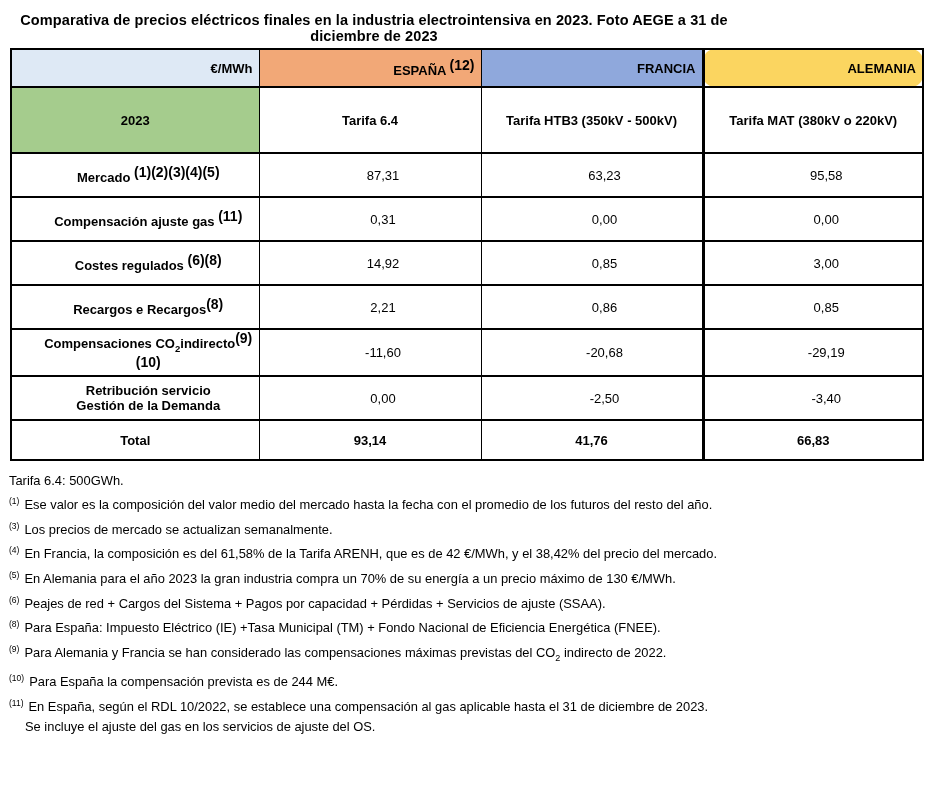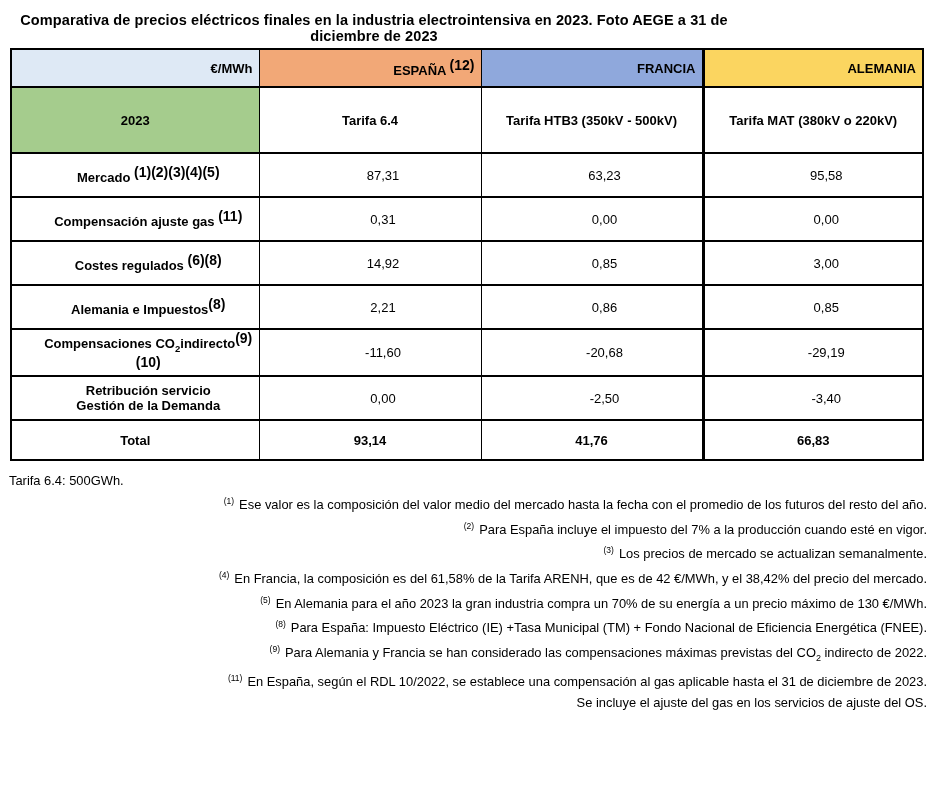--- a/index.html
+++ b/index.html
@@ -18,39 +18,39 @@
     border-collapse:collapse; table-layout:fixed;
     border:2px solid #000;
   }
   table.price td {
     border:1px solid #000;
     border-top-width:2px; border-bottom-width:2px;
     text-align:center; vertical-align:middle;
     font-size:13px; padding:0 6px;
     overflow:hidden;
   }
-  table.price td.col-de { border-left-width:3px; }
+  table.price td.col-de { border-left-width:3px;border-radius:12px; }
   tr.r-head td  { height:36px; font-weight:bold;text-align:right; }
   tr.r-tariff td{ height:64px; font-weight:bold; }
   tr.r-data td  { height:42px;padding-left:32px; }
   tr.r-total td { height:38px; font-weight:bold; }
   td.lbl { font-weight:bold; }
   td.bg-unit   { background:var(--c-unit,#DEE9F5); }
   td.bg-spain  { background:var(--c-spain,#F2A877); }
   td.bg-france { background:var(--c-france,#8FA8DC); }
   td.bg-germany{ background:var(--c-germany,#FBD560); }
   td.bg-year   { background:var(--c-year,#A5CC8D);margin-top:8px; }
   .tsup { font-size:14px; vertical-align:super; font-weight:bold; letter-spacing:0; }
   .tsub { font-size:9.5px; vertical-align:sub; font-weight:bold; }
   .notes {
     position:absolute; left:9px; top:471px; width:918px;
     font-size:12.9px; line-height:20.3px;
   }
   .notes .intro { }
-  .note { white-space:nowrap;text-align:right; }
+  .note { white-space:nowrap; }
   .note sup.mk { font-size:8.5px; vertical-align:super; margin-right:5px; }
   .note .nsub { font-size:9px; vertical-align:sub; }
   .note-cont { padding-left:16px; }
 </style>
 </head>
 <body>
 
 <div class="title">Comparativa de precios eléctricos finales en la industria electrointensiva en 2023. Foto AEGE a 31 de diciembre de 2023</div>
 
 <table class="price">
@@ -89,21 +89,21 @@
     </tr>
 
     <tr class="r-data">
       <td class="lbl"><span>Costes regulados</span> <span class="tsup">(6)(8)</span></td>
       <td>14,92</td>
       <td>0,85</td>
       <td class="col-de">3,00</td>
     </tr>
 
     <tr class="r-data">
-      <td class="lbl"><span>Alemania e Impuestos</span><span class="tsup">(8)</span></td>
+      <td class="lbl"><span>Recargos e Recargos</span><span class="tsup">(8)</span></td>
       <td>2,21</td>
       <td>0,86</td>
       <td class="col-de">0,85</td>
     </tr>
 
     <tr class="r-data">
       <td class="lbl"><span>Compensaciones CO</span><span class="tsub">2</span><span>indirecto</span><span class="tsup">(9)(10)</span></td>
       <td>-11,60</td>
       <td>-20,68</td>
       <td class="col-de">-29,19</td>
@@ -125,22 +125,23 @@
       <td>41,76</td>
       <td class="col-de">66,83</td>
     </tr>
   </tbody>
 </table>
 
 <div class="notes">
   <div class="intro">Tarifa 6.4: 500GWh.</div>
 
   <div class="note"><sup class="mk">(1)</sup><span class="nt">Ese valor es la composición del valor medio del mercado hasta la fecha con el promedio de los futuros del resto del año.</span></div>
-  <div class="note"><sup class="mk">(2)</sup><span class="nt">Para España incluye el impuesto del 7% a la producción cuando esté en vigor.</span></div>
   <div class="note"><sup class="mk">(3)</sup><span class="nt">Los precios de mercado se actualizan semanalmente.</span></div>
   <div class="note"><sup class="mk">(4)</sup><span class="nt">En Francia, la composición es del 61,58% de la Tarifa ARENH, que es de 42 €/MWh, y el 38,42% del precio del mercado.</span></div>
   <div class="note"><sup class="mk">(5)</sup><span class="nt">En Alemania para el año 2023 la gran industria compra un 70% de su energía a un precio máximo de 130 €/MWh.</span></div>
+  <div class="note"><sup class="mk">(6)</sup><span class="nt">Peajes de red + Cargos del Sistema + Pagos por capacidad + Pérdidas + Servicios de ajuste (SSAA).</span></div>
   <div class="note"><sup class="mk">(8)</sup><span class="nt">Para España: Impuesto Eléctrico (IE) +Tasa Municipal (TM) +  Fondo Nacional de Eficiencia Energética (FNEE).</span></div>
   <div class="note"><sup class="mk">(9)</sup><span class="nt">Para Alemania y Francia se han considerado las compensaciones máximas previstas del CO</span><span class="nsub">2</span><span class="nt"> indirecto de 2022.</span></div>
+  <div class="note"><sup class="mk">(10)</sup><span class="nt">Para España  la compensación prevista es de 244 M€.</span></div>
   <div class="note"><sup class="mk">(11)</sup><span class="nt">En España, según el RDL 10/2022, se establece una compensación al gas aplicable hasta el 31 de diciembre de 2023.</span></div>
   <div class="note note-cont">Se incluye el ajuste del gas en los servicios de ajuste del OS.</div>
 
 </div>
 
 </body></html>

